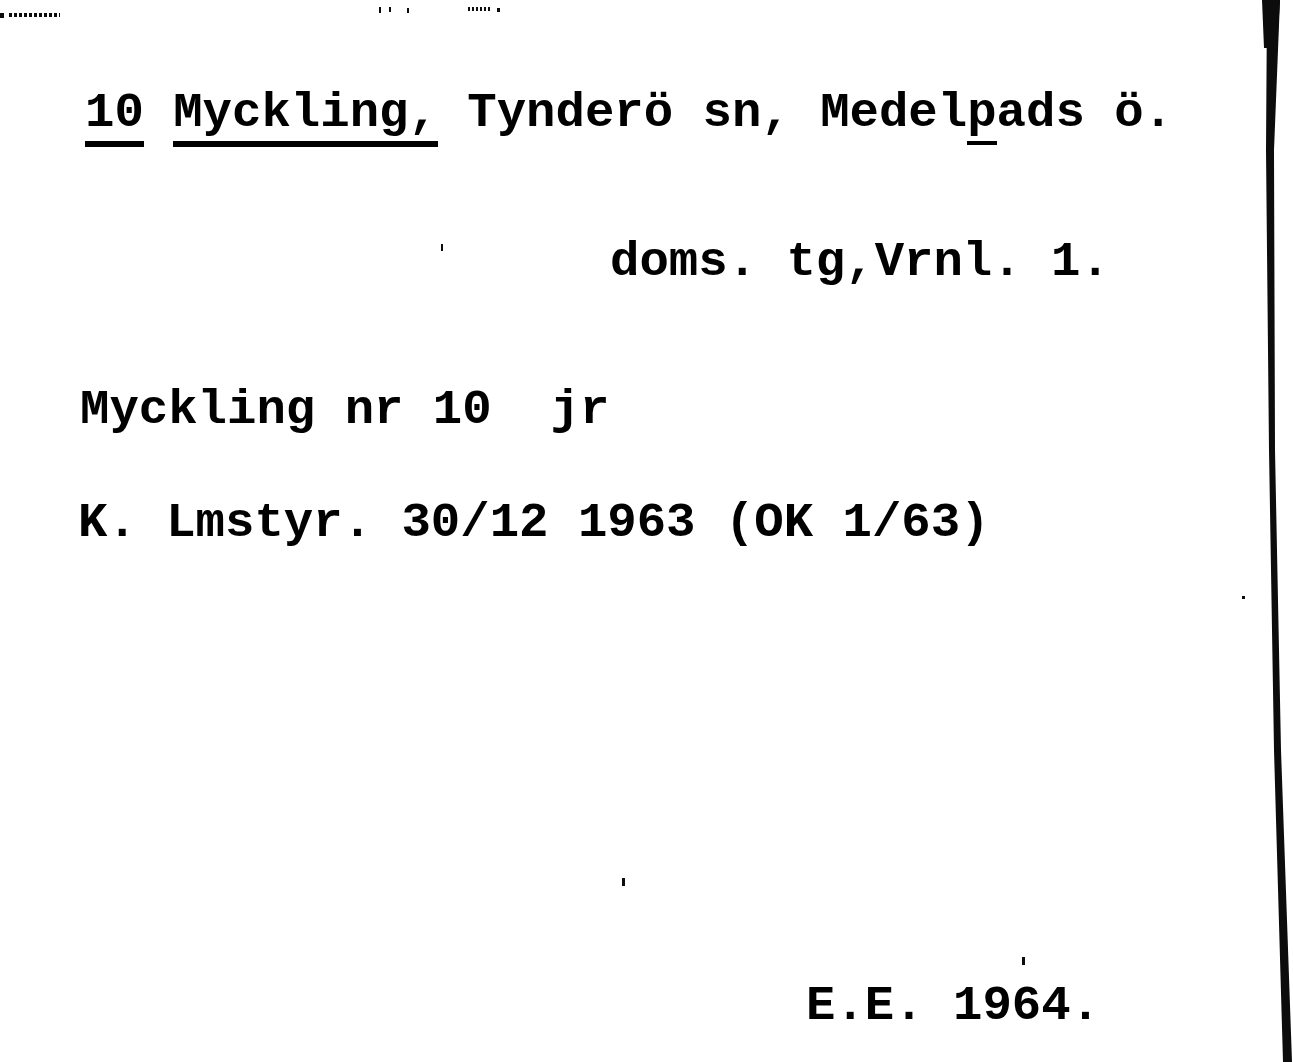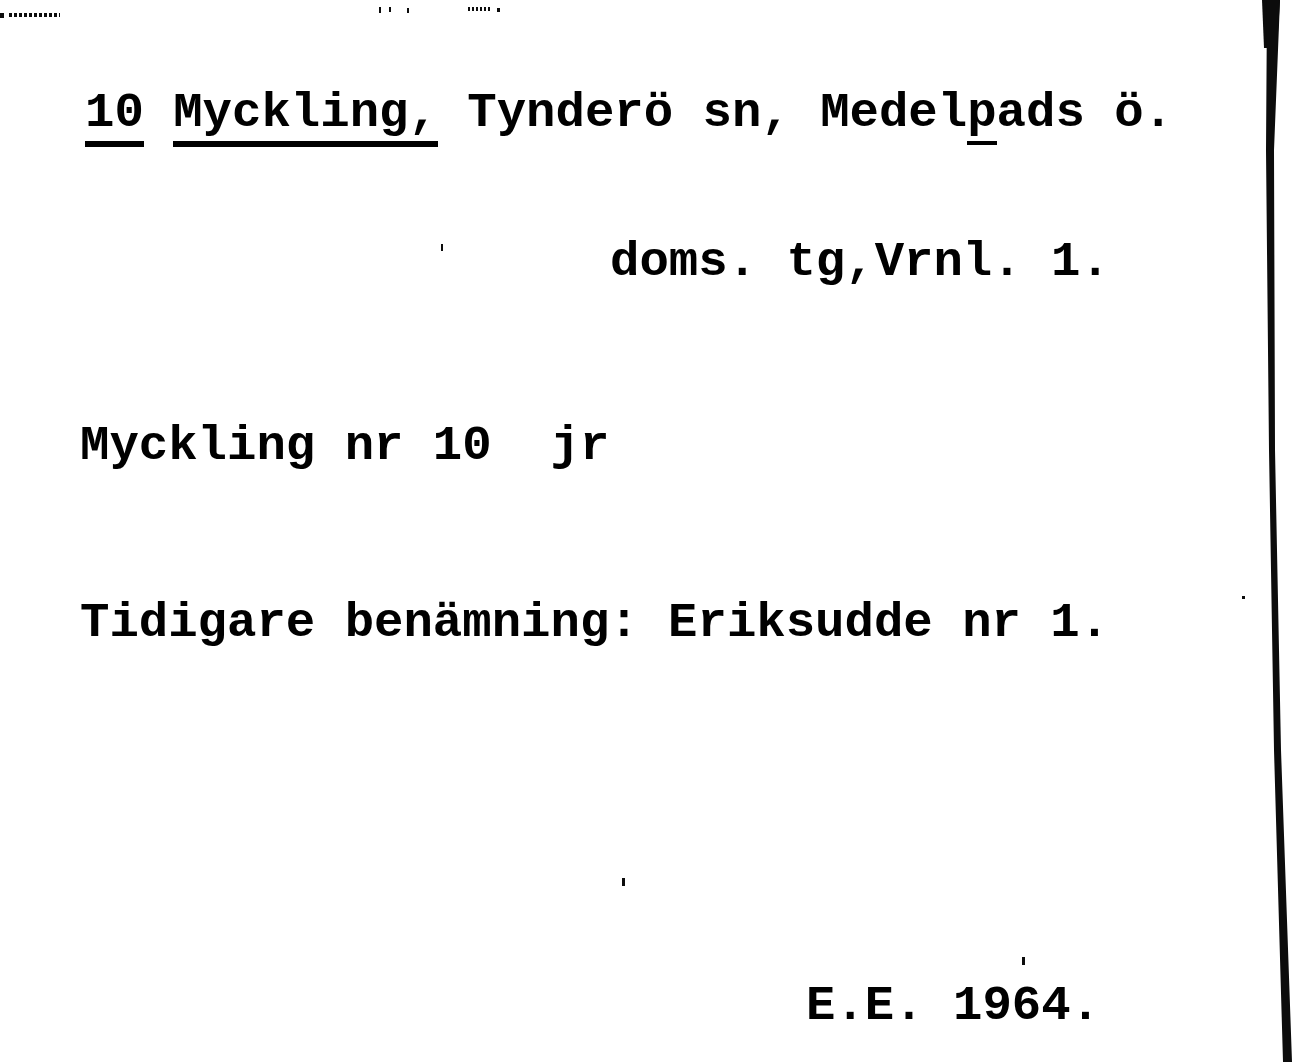--- a/index.html
+++ b/index.html
@@ -20,21 +20,21 @@
     font-weight:bold;
     line-height:1.15;
     color:var(--ink);
     white-space:pre;
     letter-spacing:0;
     filter:blur(0.35px) contrast(1.15);
   }
   .tline span { white-space:pre; }
   .l1  { left:85px;  top:85px;  }
   .l2  { left:610px; top:186px;margin-top:48px; }
-  .l3  { left:80px;  top:382px;margin-top:36px; }
+  .l3  { left:80px;  top:382px; }
   .l4  { left:78px;  top:495px; }
   .l5  { left:80px;  top:595px; }
   .sig { left:806px; top:978px; }
   .ul      { border-bottom:6px solid var(--ink); }
   .ul-thin { border-bottom:4px solid var(--ink); }
   .art {
     position:absolute; display:block;
     background:var(--ink);
   }
   .dotline {
@@ -50,22 +50,22 @@
 <body>
 
 <div class="card">
 
   <div class="tline l1"><span class="ul">10</span><span> </span><span class="ul">Myckling,</span><span> Tynderö sn, Medel</span><span class="ul-thin">p</span><span>ads ö.</span></div>
 
   <div class="tline l2"><span>doms. tg,Vrnl. 1.</span></div>
 
   <div class="tline l3"><span>Myckling nr 10  jr</span></div>
 
+  <div class="tline l4"><span>K. Lmstyr. 30/12 1963 (OK 1/63)</span></div>
 
-  <div class="tline l5"><span>Tidigare benämning: Eriksudde nr 1.</span></div>
 
   <div class="tline sig"><span>E.E. 1964.</span></div>
 
   <i class="art" style="left:0px;top:13px;width:4px;height:5px"></i>
   <i class="dotline" style="left:9px;top:13px;width:51px;height:4px"></i>
   <i class="art" style="left:379px;top:7px;width:2px;height:6px"></i>
   <i class="art" style="left:389px;top:7px;width:2px;height:5px"></i>
   <i class="art" style="left:407px;top:8px;width:2px;height:5px"></i>
   <i class="dotline fine" style="left:468px;top:7px;width:24px;height:4px"></i>
   <i class="art" style="left:497px;top:8px;width:3px;height:4px"></i>

